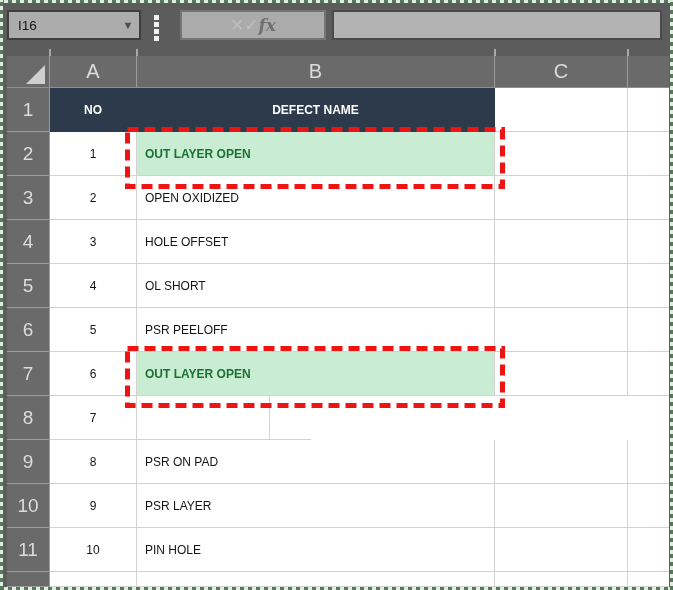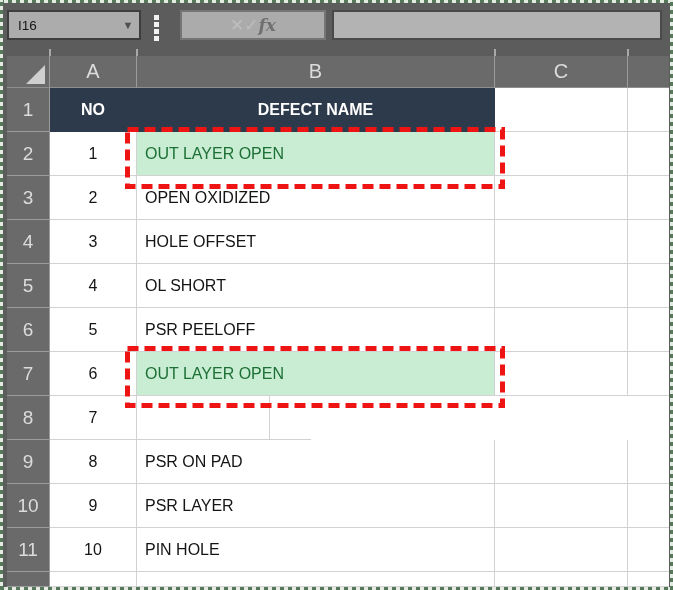--- a/index.html
+++ b/index.html
@@ -40,27 +40,27 @@
   .cell{box-sizing:border-box;flex:none;display:flex;align-items:center;}
   .hdr-cell{background:#6A6A6A;border-right:1px solid #9B9B9B;border-bottom:1px solid #8F8F8F;
             color:#DCDCDC;font-size:20px;justify-content:center;cursor:pointer;}
   .hdr-cell.last{border-right:none;}
   .corner{position:relative;}
   .tri{position:absolute;right:4px;bottom:3px;width:0;height:0;
        border-left:19px solid transparent;border-bottom:19px solid #CFCFCF;}
   .gutter-cell{background:#6A6A6A;border-right:1px solid #9B9B9B;border-bottom:1px solid #9B9B9B;
                color:#DCDCDC;font-size:19px;justify-content:center;cursor:pointer;}
   .data-cell{background:#FFFFFF;border-right:1px solid #D2D2D2;border-bottom:1px solid #D2D2D2;
-             font-size:16px;color:#141414;cursor:cell;}
+             font-size:12px;color:#141414;cursor:cell;}
   .c-a.data-cell{justify-content:center;}
   .c-b.data-cell{padding-left:8px;}
   .c-d.data-cell{border-right:none;}
   .navy{background:#2D3A4B;border-right:1px solid #2D3A4B;border-bottom:1px solid #2D3A4B;
         color:#FFFFFF;font-weight:bold;justify-content:center;padding-left:0 !important;}
-  .good{background:#C9EDD3;color:#1C6F35;}
+  .good{background:#C9EDD3;color:#1C6F35;font-weight:bold;}
 
   
   .hl{position:absolute;left:118px;width:380px;height:62px;z-index:5;pointer-events:none;}
   .hl-1{top:71px;}
   .hl-2{top:290px;}
 </style>
 </head>
 <body>
 
 <div class="frame">

